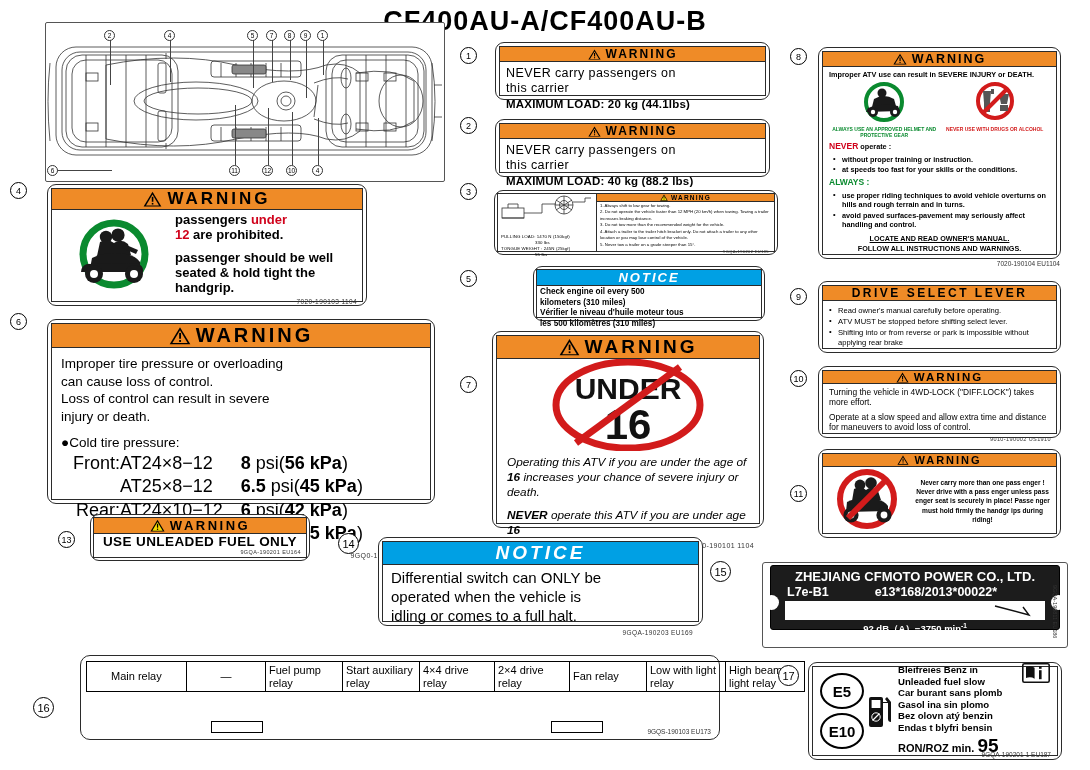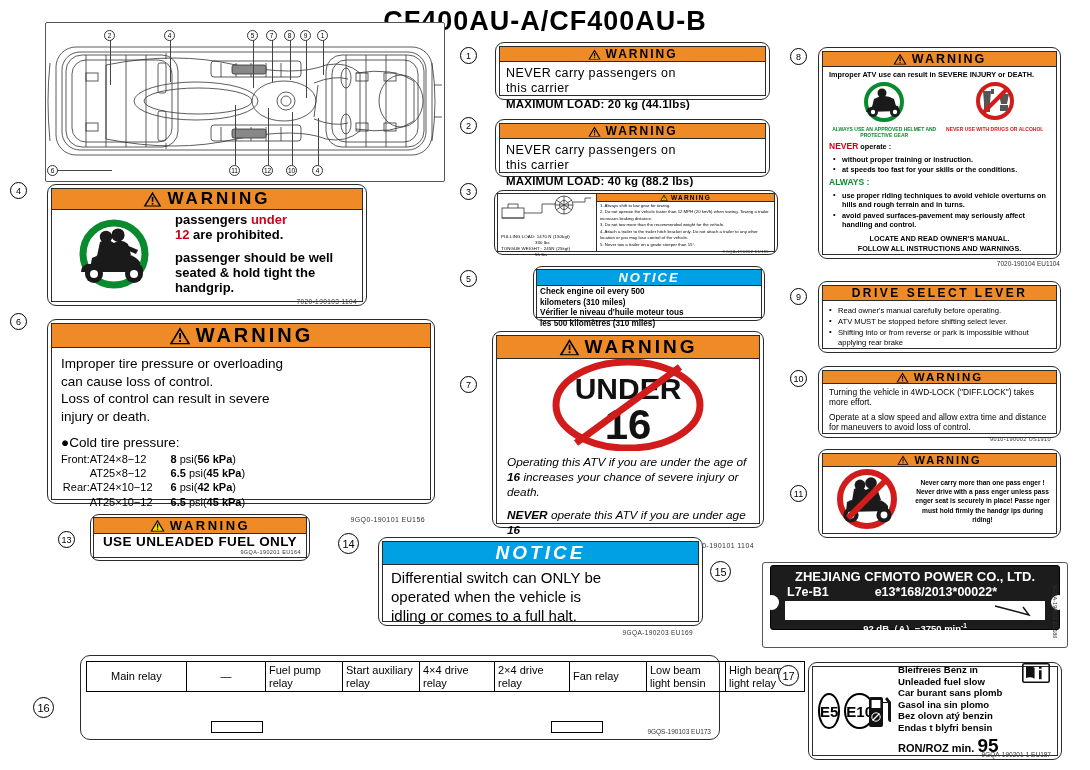--- a/index.html
+++ b/index.html
@@ -328,21 +328,21 @@
           </svg>
       </span>
       <span>WARNING</span>
     </div>
     <div style="flex:1;padding:7px 9px;font-size:13.5px;line-height:1.3;">
       <div>Improper tire pressure or overloading</div>
       <div>can cause  loss of control.</div>
       <div>Loss of control can result in severe</div>
       <div style="margin-bottom:9px;">injury or death.</div>
       <div>●Cold tire pressure:</div>
-      <table style="border-collapse:collapse;font-size:11px;">
+      <table style="border-collapse:collapse;margin-left:12px;font-size:18px;">
         <tbody>
             <tr>
           <td style="padding:0;text-align:right;"><span>Front:</span></td>
           <td style="padding:0 18px 0 0;"><span>AT24×8−12</span></td>
           <td style="padding:0;"><b>8</b><span> psi(</span><b>56 kPa</b><span>)</span></td>
         </tr>
         <tr>
           <td style="padding:0;text-align:right;"><span></span></td>
           <td style="padding:0 18px 0 0;"><span>AT25×8−12</span></td>
           <td style="padding:0;"><b>6.5</b><span> psi(</span><b>45 kPa</b><span>)</span></td>
@@ -451,21 +451,21 @@
       </div>
       <ul class="bul" style="font-size:7.3px;margin-left:4px;">
         <li>without proper training or instruction.</li>
         <li>at speeds too fast for your skills or the conditions.</li>
       </ul>
       <div style="font-size:8.5px;margin-top:3px;" class="grn">ALWAYS :</div>
       <ul class="bul" style="font-size:7.3px;margin-left:4px;">
         <li>use proper riding techniques to avoid vehicle overturns on hills and rough terrain and in turns.</li>
         <li>avoid paved surfaces-pavement may seriously affect handling and control.</li>
       </ul>
-      <div style="text-align:center;margin-top:5px;font-size:7.2px;">LOCATE AND READ OWNER'S MANUAL.</div>
+      <div style="text-align:center;margin-top:5px;font-size:7.2px;text-decoration:underline;">LOCATE AND READ OWNER'S MANUAL.</div>
       <div style="text-align:center;font-size:7.2px;">FOLLOW ALL INSTRUCTIONS AND WARNINGS.</div>
     </div>
   </div>
 </div>
 <div class="abs" style="left:890px;top:260px;width:170px;text-align:right;font-size:6.5px;color:#333;">7020-190104  EU1104</div>
 
 <div class="abs callout" style="left:790px;top:288px;">9</div>
 <div class="abs decal" style="left:818px;top:281px;width:243px;height:72px;">
   <div class="decal-inner">
     <div class="selbar" style="height:16px;font-size:12px;">DRIVE SELECT LEVER</div>
@@ -600,36 +600,36 @@
     <table class="relay">
       <tbody>
           <tr>
         <td style="width:72px;padding-left:24px;">Main relay</td>
         <td class="dash" style="width:72px;">—</td>
         <td style="width:70px;">Fuel pump relay</td>
         <td class="sm" style="width:70px;">Start auxiliary relay</td>
         <td class="sm" style="width:68px;">4×4 drive relay</td>
         <td class="sm" style="width:68px;">2×4 drive relay</td>
         <td style="width:70px;">Fan relay</td>
-        <td style="width:72px;">Low beam light bensin</td>
+        <td style="width:72px;">Low with light relay</td>
         <td style="width:72px;">High beam light relay</td>
       </tr>
     </tbody>
       </table>
   </div>
   <div style="position:absolute;left:130px;bottom:6px;width:50px;height:10px;border:1px solid #000;background:#fff;"></div>
   <div style="position:absolute;left:470px;bottom:6px;width:50px;height:10px;border:1px solid #000;background:#fff;"></div>
   <div style="position:absolute;right:8px;bottom:4px;font-size:6.5px;color:#333;">9GQS-190103  EU173</div>
 </div>
 
 <div class="abs callout big" style="left:778px;top:665px;">17</div>
 <div class="abs decal" style="left:808px;top:662px;width:254px;height:98px;">
   <div class="decal-inner" style="flex-direction:row;align-items:center;padding:3px 5px;">
 
-    <div style="width:48px;display:flex;flex-direction:row;gap:4px;align-items:center;">
+    <div style="width:48px;display:flex;flex-direction:column;gap:4px;align-items:center;">
       <div style="width:40px;height:32px;border:2px solid #000;border-radius:50%;display:flex;align-items:center;justify-content:center;font-size:15px;font-weight:bold;">E5</div>
       <div style="width:40px;height:32px;border:2px solid #000;border-radius:50%;display:flex;align-items:center;justify-content:center;font-size:15px;font-weight:bold;">E10</div>
     </div>
 
     <div style="width:30px;display:flex;justify-content:center;">
       <svg width="28" height="44" viewBox="0 0 28 44">
         <g fill="#111">
           <rect x="2" y="8" width="14" height="30" rx="2"></rect>
           <rect x="4.6" y="11" width="8.8" height="8" fill="#fff"></rect>
           <path d="M16 14 l5 0 l0 16 a3 3 0 0 0 3 3 l0 -20 l-4 -5 l-2 2 l2.4 3 l-4.4 0 z"></path>

